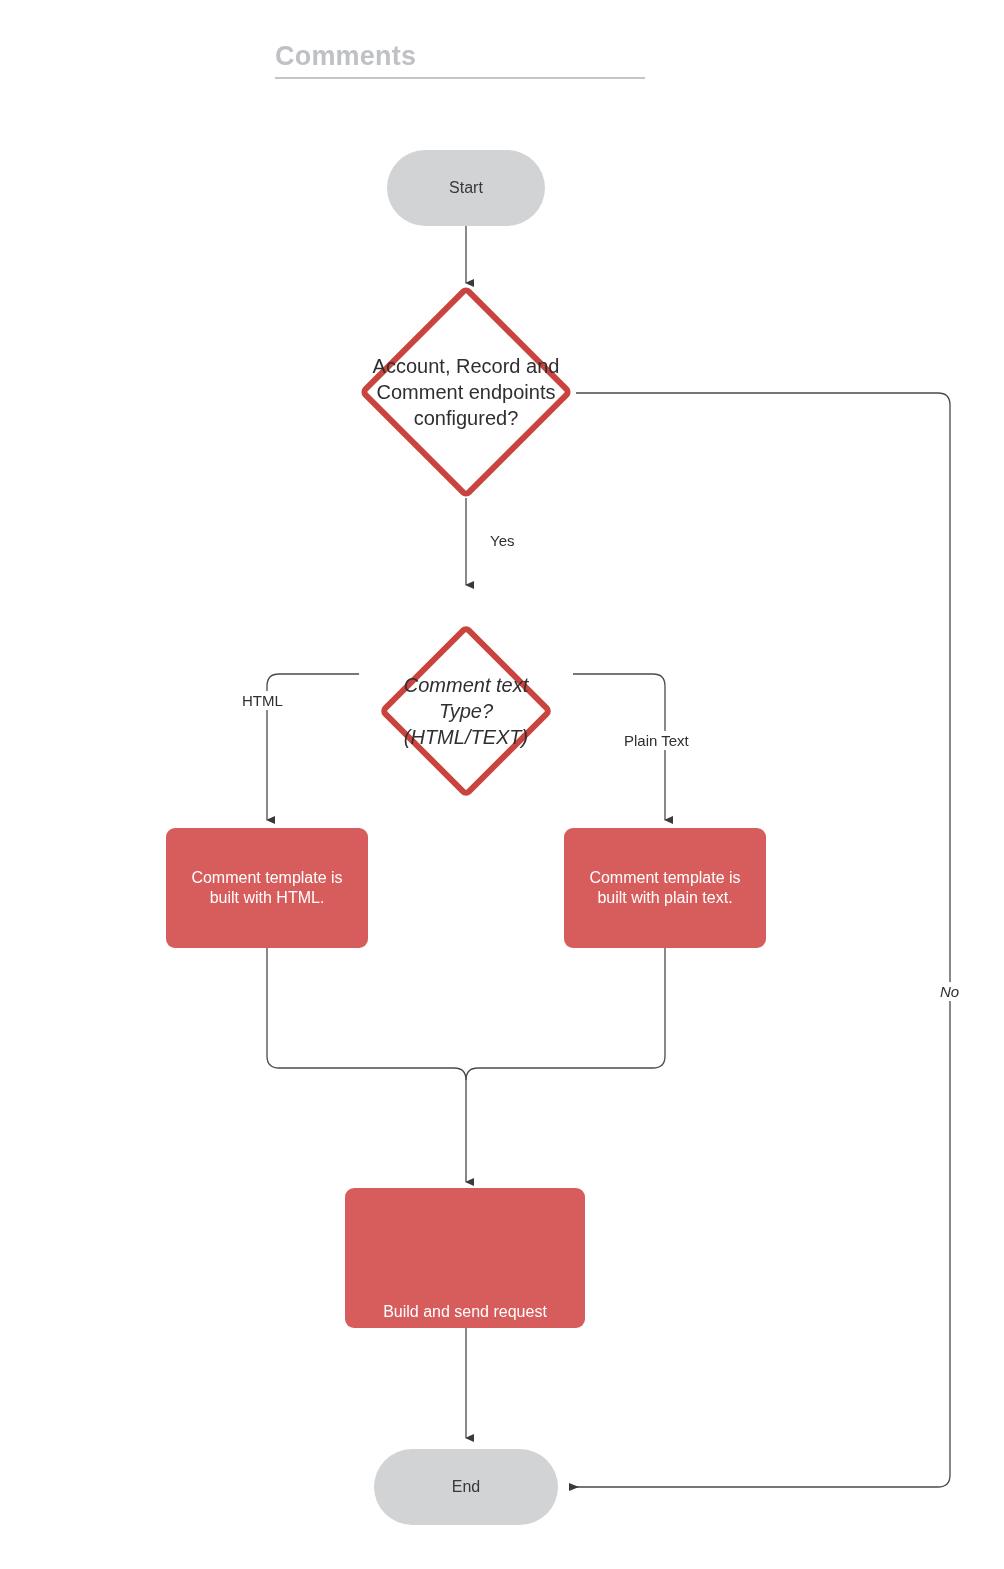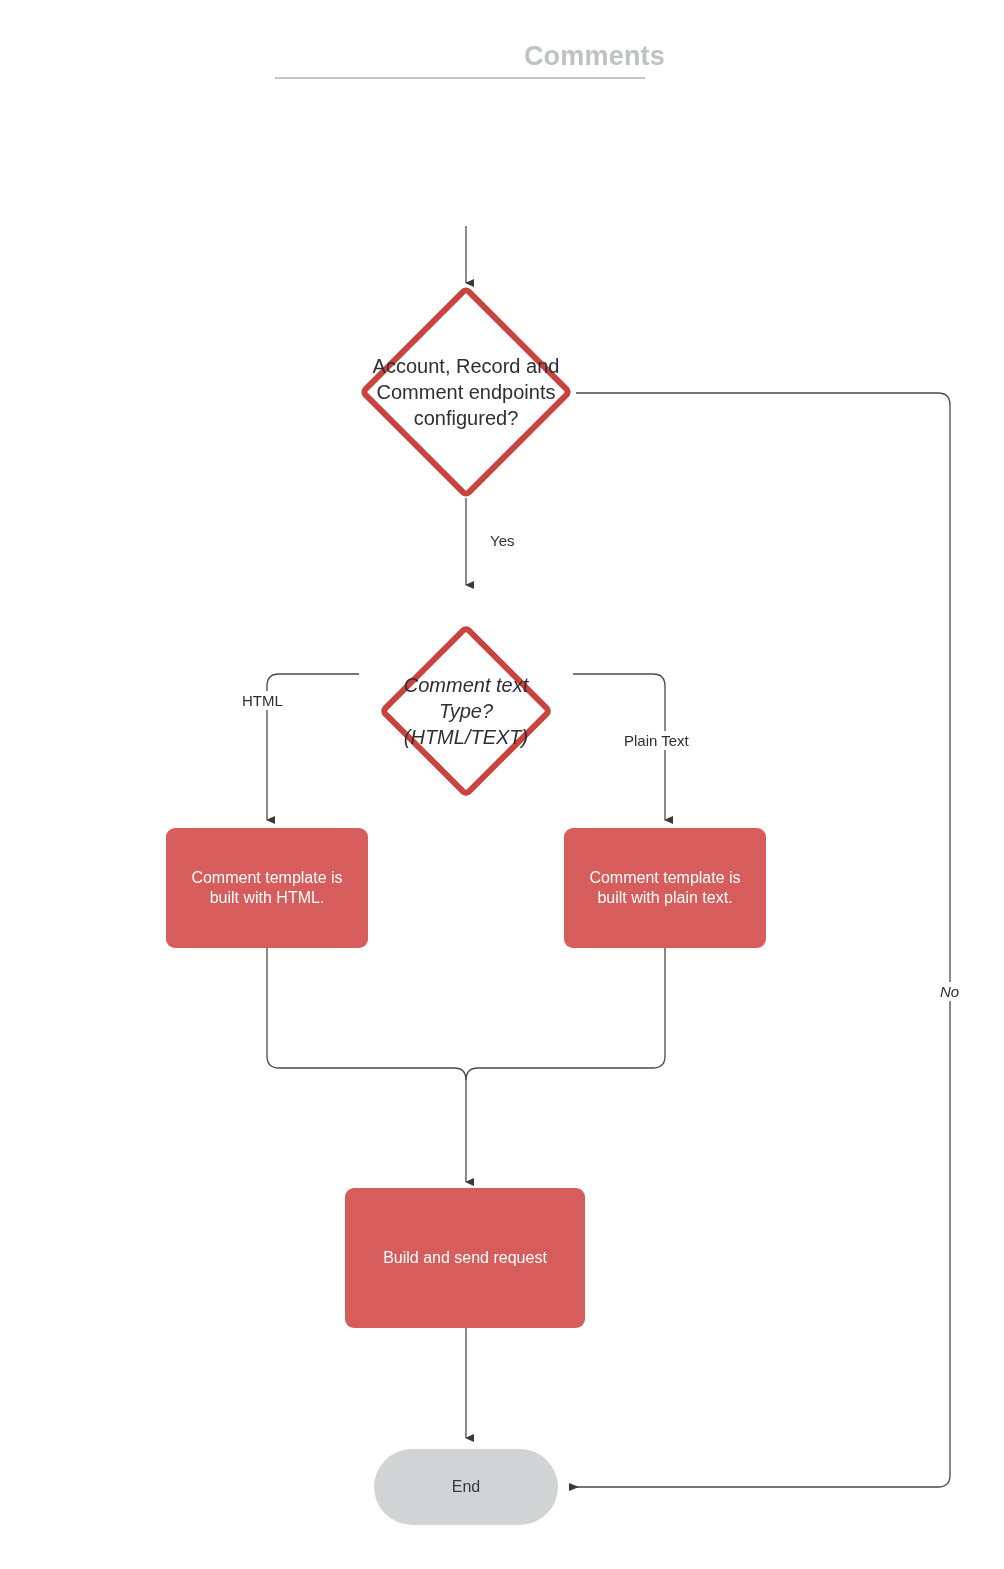--- a/index.html
+++ b/index.html
@@ -26,21 +26,21 @@
     height: 1569px;
     pointer-events: none;
   }
 
   
   .chart-title {
     position: absolute;
     left: 275px;
     top: 41px;
     width: 390px;
-    text-align: right;
+    text-align: left;
     font-size: 27px;
     font-weight: bold;
     color: #bfc1c6;
     letter-spacing: 0.2px;
   }
   .title-rule {
     position: absolute;
     left: 275px;
     top: 77px;
     width: 370px;
@@ -149,20 +149,23 @@
       <path d="M573,674 L653,674 Q665,674 665,686 L665,820" marker-end="url(#arrowDown)"></path>
 
       <path d="M267,948 L267,1056 Q267,1068 279,1068 L454,1068 Q466,1068 466,1080 L466,1182" marker-end="url(#arrowDown)"></path>
 
       <path d="M665,948 L665,1056 Q665,1068 653,1068 L478,1068 Q466,1068 466,1080"></path>
 
       <path d="M466,1328 L466,1438" marker-end="url(#arrowDown)"></path>
     </g>
   </svg>
 
+  <div class="node terminator" style="left:387px; top:150px; width:158px; height:76px;">
+    <span class="node-label">Start</span>
+  </div>
 
   <div class="decision-wrap" style="left:390px; top:316px; width:152px; height:152px;">
     <div class="decision-shape"></div>
     <div class="decision-text">Account, Record and
 Comment endpoints
 configured?</div>
   </div>
 
   <div class="decision-wrap" style="left:404px; top:649px; width:124px; height:124px;font-style:italic;">
     <div class="decision-shape"></div>
@@ -173,21 +176,21 @@
   <div class="node process" style="left:166px; top:828px; width:202px; height:120px;">
     <span class="node-label">Comment  template is
 built with HTML.</span>
   </div>
 
   <div class="node process" style="left:564px; top:828px; width:202px; height:120px;">
     <span class="node-label">Comment  template is
 built with plain text.</span>
   </div>
 
-  <div class="node process" style="left:345px; top:1188px; width:240px; height:140px;">
+  <div class="node process" style="left:345px; top:1188px; width:240px; height:140px;align-items:flex-end;">
     <span class="node-label">Build and send request</span>
   </div>
 
   <div class="node terminator" style="left:374px; top:1449px; width:184px; height:76px;">
     <span class="node-label">End</span>
   </div>
 
   <div class="edge-label" style="left:449px; top:531px;margin-left:37px;">Yes</div>
 
   <div class="edge-label" style="left:936px; top:982px;font-style:italic;">No</div>

